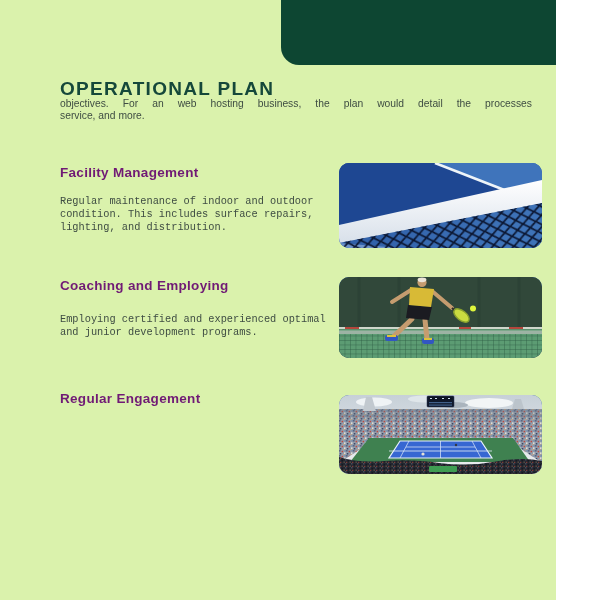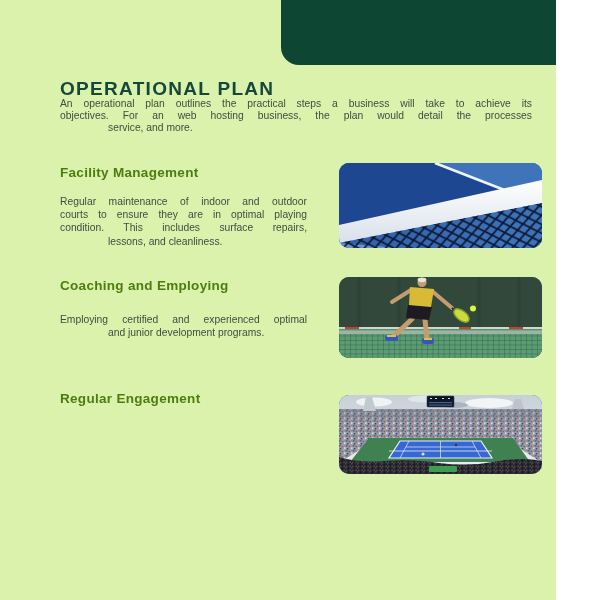--- a/index.html
+++ b/index.html
@@ -16,28 +16,28 @@
     position:absolute; left:60px; top:78px; margin:0;
     font-size:19px; font-weight:700; letter-spacing:1.3px;
     color:#15483a; white-space:nowrap;
   }
   .intro { position:absolute; left:60px; top:98px; width:472px; }
   .intro .jline { font-size:10.3px; line-height:12.1px; }
   .jline {
     color:#3f4d43; white-space:nowrap;
     text-align:justify; text-align-last:justify;
   }
-  .jline.last { text-align-last:left;margin-left:48px; }
+  .jline.last { text-align-last:left; }
   .section-heading {
     position:absolute; left:60px; margin:0;
     font-size:13.5px; font-weight:700; letter-spacing:0.3px;
-    color:#4d7c0f; white-space:nowrap;
+    color:#701a75; white-space:nowrap;
   }
   .section-body { position:absolute; left:60px; width:247px; }
-  .section-body .jline { font-size:10.3px; line-height:13.2px; }
+  .section-body .jline { font-size:10.3px; line-height:13.2px;font-family:Liberation Mono, monospace; }
   #s1-h { top:165px; }  #s1-b { top:195px; }
   #s2-h { top:278px; }  #s2-b { top:313px; }
   #s3-h { top:391px; }  #s3-b { top:415px; }
   .figure {
     position:absolute; left:339px; width:203px;
     border-radius:10px; overflow:hidden; background:#2a5aa8;
   }
   #fig1 { top:163px; height:85px; }
   #fig2 { top:277px; height:81px; }
   #fig3 { top:395px; height:79px; }
@@ -46,31 +46,29 @@
 </head>
 <body>
 
 <div class="page">
 
   <div class="top-block"></div>
 
   <h1 class="title">OPERATIONAL PLAN</h1>
 
   <div class="intro">
-    <div class="jline">An operational plan outlines the practical steps a business will take to achieve its</div>
     <div class="jline">objectives. For an web hosting business, the plan would detail the processes</div>
     <div class="jline last">service, and more.</div>
   </div>
 
   <h2 class="section-heading" id="s1-h">Facility Management</h2>
   <div class="section-body" id="s1-b">
     <div class="jline">Regular maintenance of indoor and outdoor</div>
-    <div class="jline">courts to ensure they are in optimal playing</div>
     <div class="jline">condition. This includes surface repairs,</div>
-    <div class="jline last">lessons, and cleanliness.</div>
+    <div class="jline last">lighting, and distribution.</div>
   </div>
 
   <div class="figure" id="fig1">
     <svg viewBox="0 0 203 85" preserveAspectRatio="none">
       <defs>
         <linearGradient id="court1" x1="0" y1="0" x2="1" y2="0.4">
           <stop offset="0" stop-color="#27549f"></stop>
           <stop offset="1" stop-color="#3e73b8"></stop>
         </linearGradient>
         <linearGradient id="tape1" x1="0" y1="0" x2="0" y2="1">

